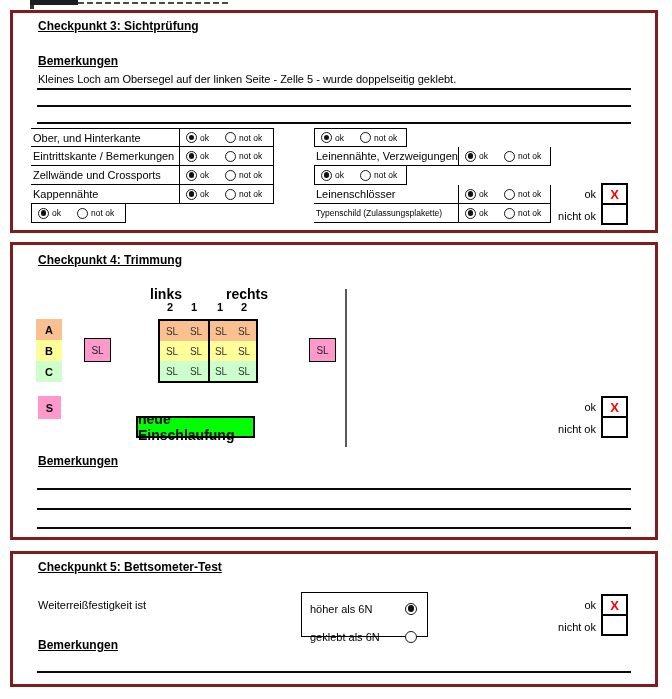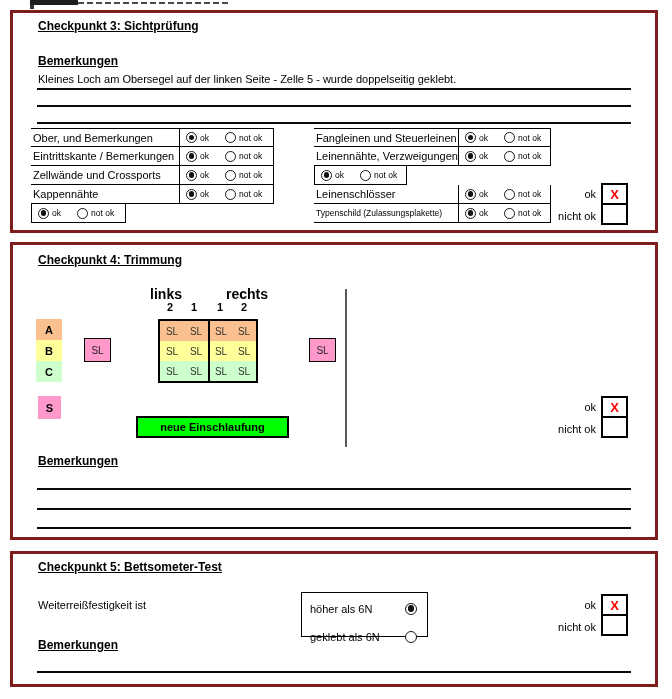--- a/index.html
+++ b/index.html
@@ -57,23 +57,23 @@
   .tg-cell.mid{border-left:2px solid #000;}
   .row-a{background:#FAC090;}
   .row-b{background:#FFFF99;}
   .row-c{background:#CCFFCC;}
   .riser{position:absolute;left:23px;width:26px;height:21px;display:flex;align-items:center;justify-content:center;
          font-size:11px;font-weight:bold;}
   .sl-badge{position:absolute;width:27px;height:24px;background:#FF99CC;border:1.5px solid #000;box-sizing:border-box;
             display:flex;align-items:center;justify-content:center;font-size:10px;color:#222;}
   .s-box{position:absolute;left:25px;top:151px;width:23px;height:23px;background:#FF99CC;
          display:flex;align-items:center;justify-content:center;font-size:11px;font-weight:bold;}
-  .einschlauf-btn{position:absolute;left:123px;top:171px;width:153px;height:22px;background:#00FF00;border:2px solid #000;
+  .einschlauf-btn{position:absolute;left:123px;top:171px;width:119px;height:22px;background:#00FF00;border:2px solid #000;
                   box-sizing:border-box;display:flex;align-items:center;justify-content:center;
-                  font-size:11px;font-weight:bold;cursor:pointer;}
+                  font-size:14px;font-weight:bold;cursor:pointer;}
   .vdiv{position:absolute;left:332px;top:44px;width:2px;height:158px;background:#5a5a5a;}
 
   
   .question{position:absolute;left:25px;top:45px;font-size:11px;}
   .optbox{position:absolute;left:288px;top:38px;width:127px;height:45px;border:1.5px solid #000;box-sizing:border-box;
           display:flex;flex-direction:column;justify-content:center;}
   .opt-row{display:flex;align-items:center;justify-content:space-between;height:21px;padding:0 10px 0 8px;font-size:11px;margin-top:16px;}
   .r10{width:10px;height:10px;}
 </style>
 </head>
@@ -88,21 +88,21 @@
   <div class="section" id="sec3">
     <div class="sec-title" style="top:6px">Checkpunkt 3: Sichtprüfung</div>
     <div class="rem-head" style="top:41px">Bemerkungen</div>
     <div class="rem-text" style="top:60px">Kleines Loch am Obersegel auf der linken Seite - Zelle 5 - wurde doppelseitig geklebt.</div>
     <div class="rline" style="top:75px"></div>
     <div class="rline" style="top:92px"></div>
     <div class="rline" style="top:109px"></div>
 
     <div class="insp" style="left:18px">
       <div class="trow">
-        <div class="lblcell" style="width:148px">Ober, und Bemerkungen</div>
+        <div class="lblcell" style="width:148px">Ober, und Hinterkante</div>
         <div class="radcell" style="width:95px">
           <span class="radio sel"></span>
             <span class="rlabel">ok</span>
           <span class="radio rad2"></span>
             <span class="rlabel">not ok</span>
         </div>
       </div>
       <div class="trow">
         <div class="lblcell" style="width:148px">Eintrittskante / Bemerkungen</div>
         <div class="radcell" style="width:95px">
@@ -135,21 +135,20 @@
           <span class="radio sel"></span>
             <span class="rlabel">ok</span>
           <span class="radio rad2"></span>
             <span class="rlabel">not ok</span>
         </div>
       </div>
     </div>
 
     <div class="insp" style="left:301px">
       <div class="trow">
-        <div class="lblcell" style="width:144px">Fangleinen und Steuerleinen</div>
         <div class="radcell" style="width:93px">
           <span class="radio sel"></span>
             <span class="rlabel">ok</span>
           <span class="radio rad2"></span>
             <span class="rlabel">not ok</span>
         </div>
       </div>
       <div class="trow">
         <div class="lblcell" style="width:144px">Leinennähte, Verzweigungen</div>
         <div class="radcell" style="width:93px">

